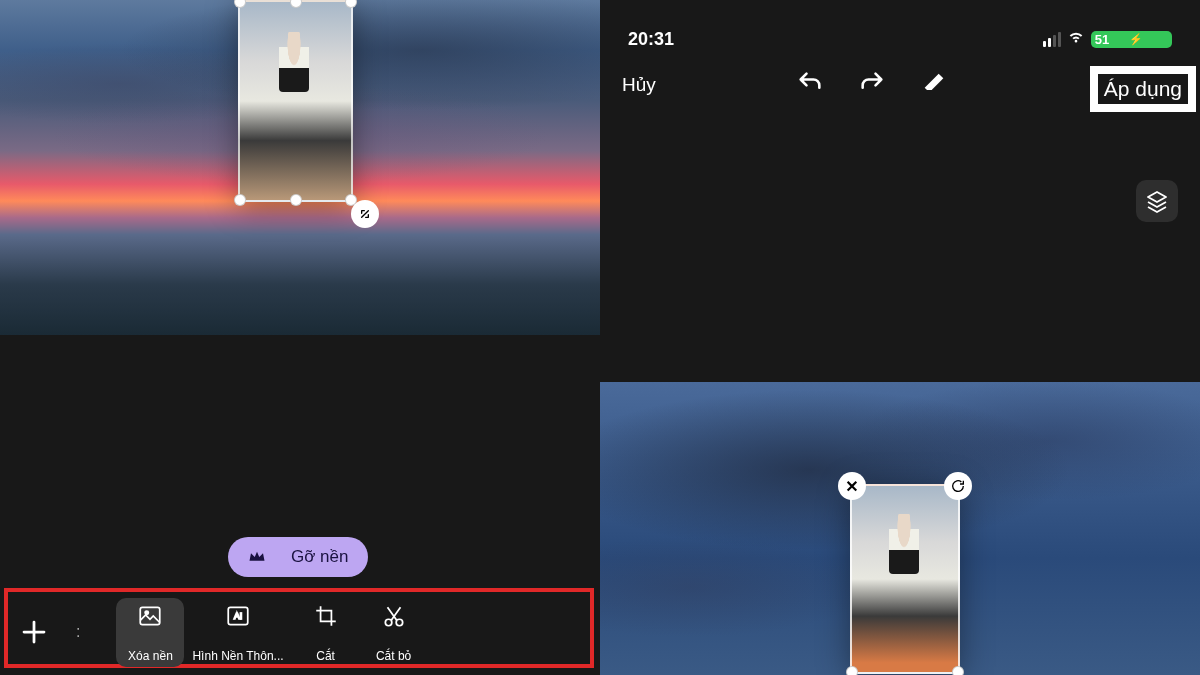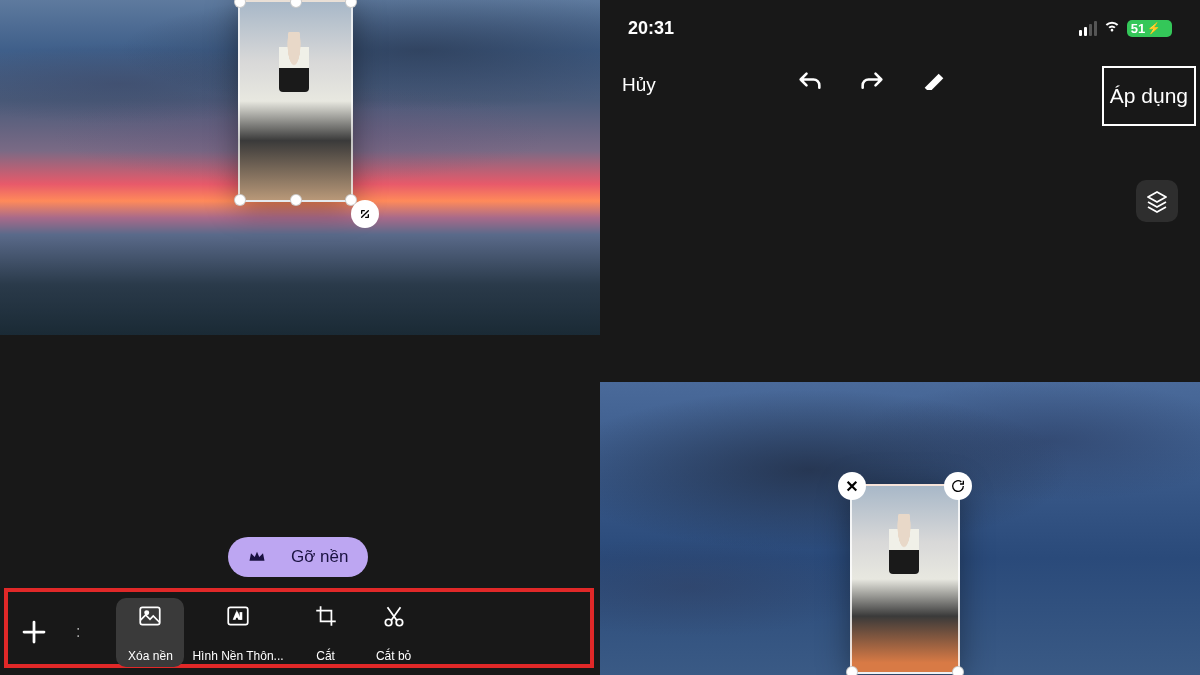--- a/index.html
+++ b/index.html
@@ -141,55 +141,55 @@
     border-radius: 10px;
     margin-left: 26px;
   }
   .tool-icon { width: 28px; height: 28px; display:flex; align-items:center; justify-content:center; }
   .tool-icon svg { width: 26px; height: 26px; stroke: #fff; fill: none; stroke-width: 1.6; }
   .tool-label { white-space: nowrap; }
 
   
   .status-bar {
     position: absolute;
-    top: 18px; left: 0; width: 600px;
+    top: 29px; left: 0; width: 600px;
     display: flex; justify-content: space-between; align-items: center;
     padding: 0 28px;
     font-size: 18px;
     font-weight: 600;
   }
   .status-right { display:flex; align-items:center; gap:6px; }
   .signal { display:flex; align-items:flex-end; gap:2px; }
   .signal span { width:3px; background:#fff; border-radius:1px; }
   .signal span:nth-child(1){height:6px;}
   .signal span:nth-child(2){height:9px;}
   .signal span:nth-child(3){height:12px; background:#555;}
   .signal span:nth-child(4){height:15px; background:#555;}
   .wifi svg { width:18px; height:14px; }
   .battery {
     background:#34c759; border-radius:5px; padding:1px 4px;
     color:#fff; font-size:13px; font-weight:700;
-    display:flex; align-items:center; gap:2px;
+    display:flex; align-items:center; gap:20px;
   }
   .battery::after { content:""; width:5px; height:8px; }
   .bolt { font-size:11px; }
 
   .topbar {
     position: absolute;
     top: 60px; left: 0; width: 600px; height: 50px;
     display:flex; align-items:center; justify-content:space-between;
     padding: 0 22px;
   }
   .topbar-left { font-size:19px; font-weight:500; color:#fff; }
   .topbar-center { display:flex; gap:34px; align-items:center; }
   .topbar-center svg { width:28px; height:28px; fill:#fff; }
   .apply-box {
     position:absolute; right:4px; top:66px;
-    border: 2px solid #ffffff;
-    padding: 16px 6px;
+    border: 8px solid #ffffff;
+    padding: 3px 6px;
   }
   .apply-label { font-size:21px; font-weight:500; }
 
   .layers-btn {
     position:absolute; right:22px; top:180px;
     width:42px; height:42px; border-radius:10px;
     background:#2e2e2e;
     display:flex; align-items:center; justify-content:center;
   }
   .layers-btn svg { width:24px; height:24px; stroke:#fff; fill:none; stroke-width:1.8; }

